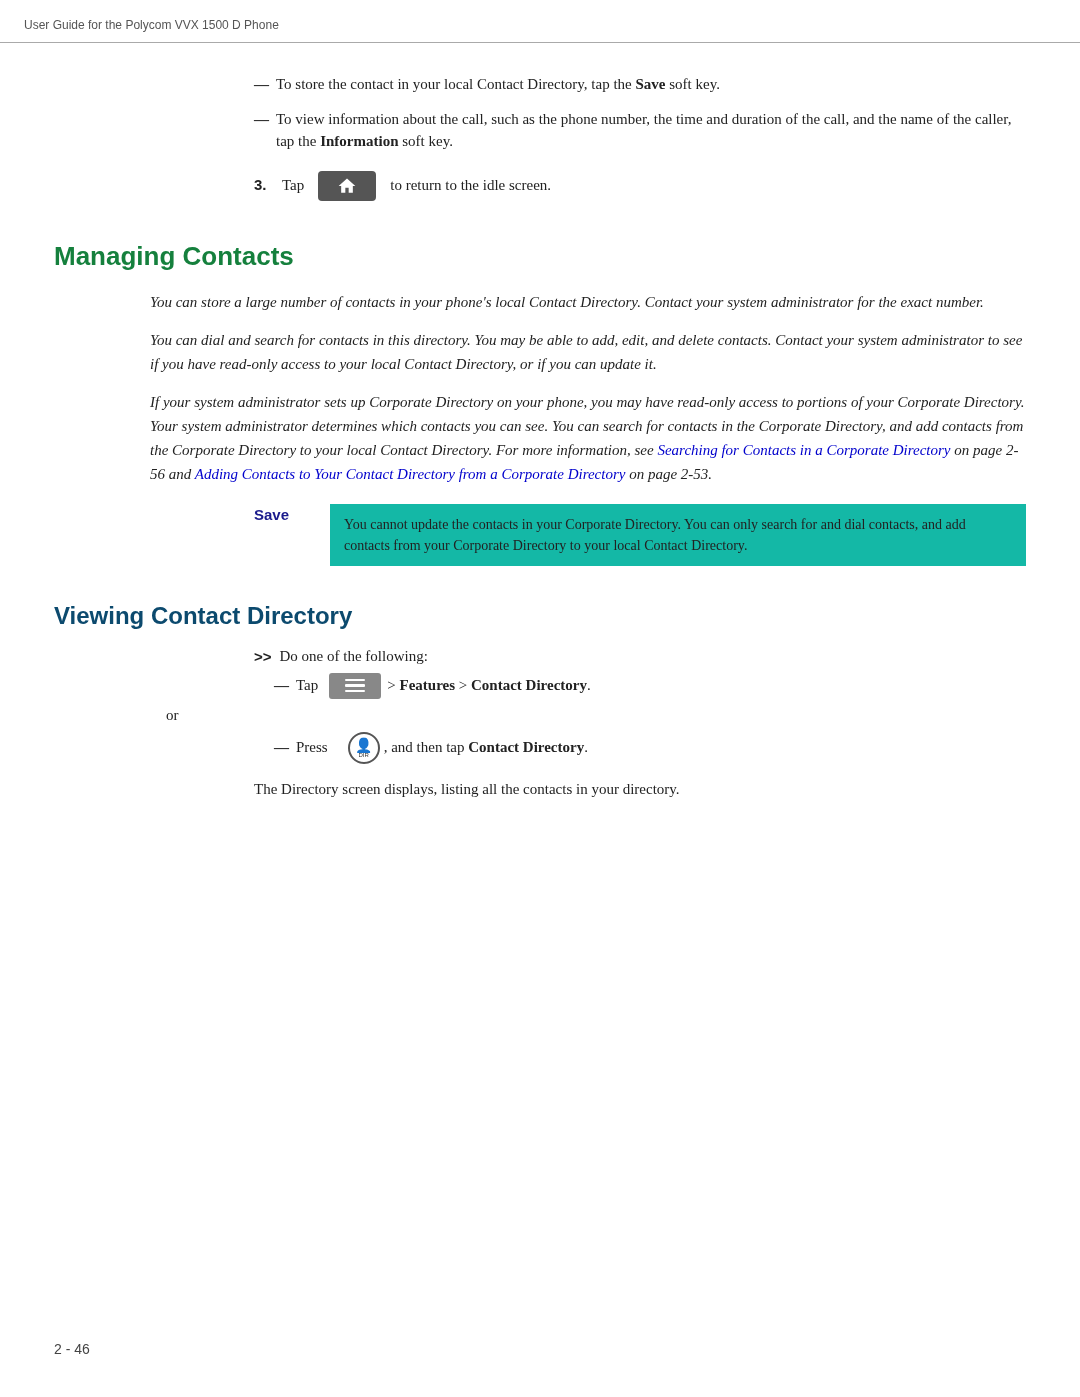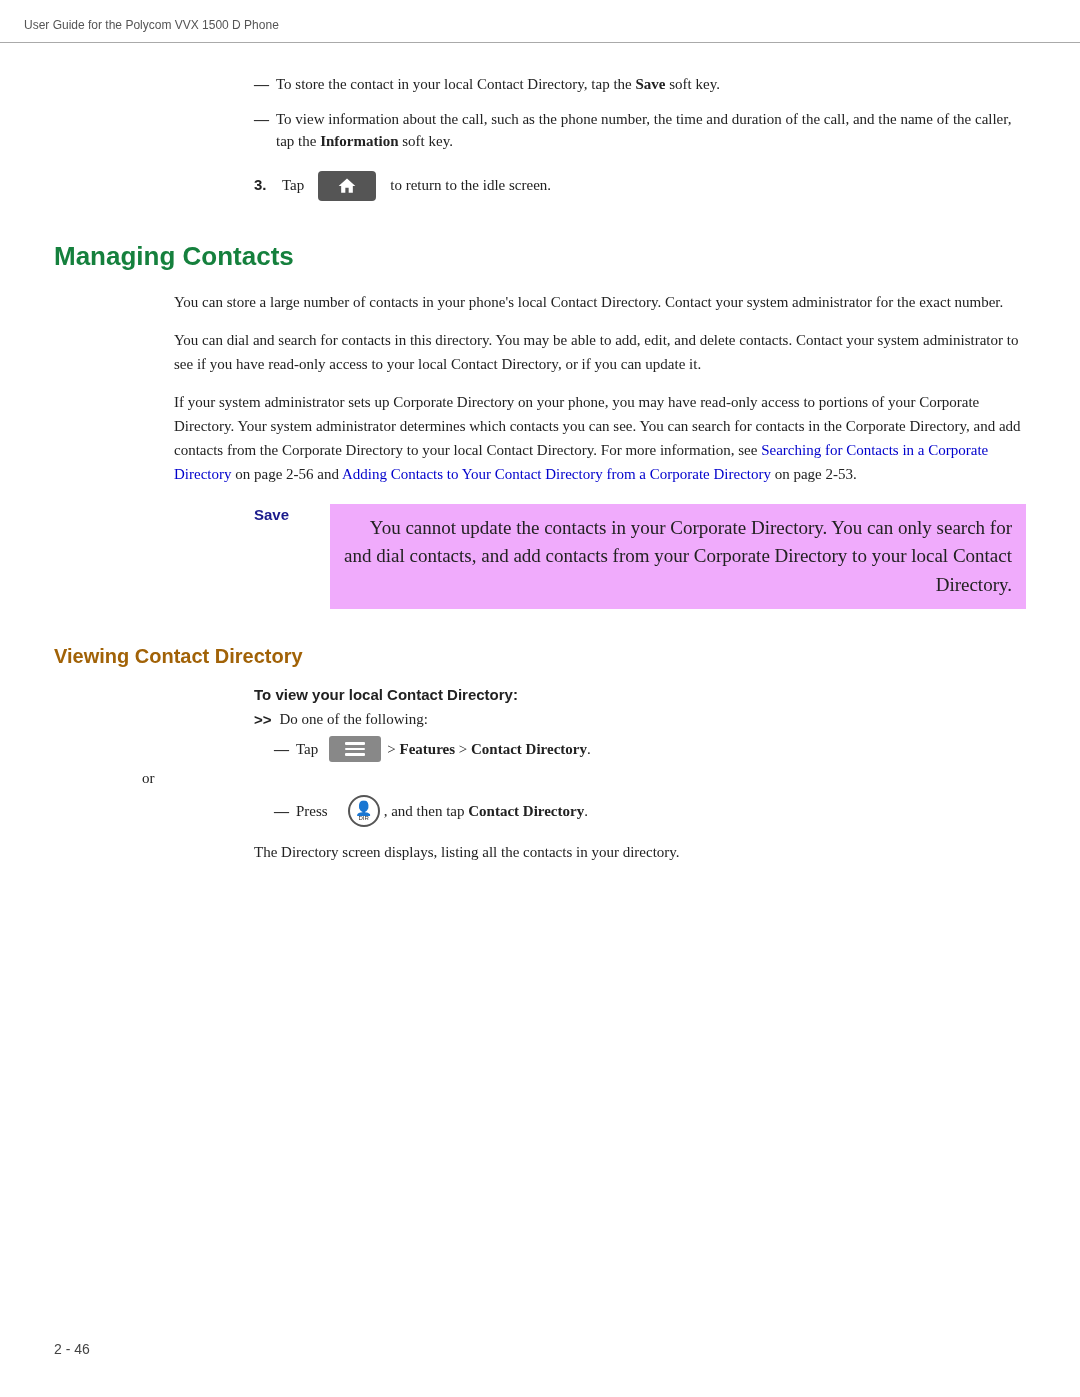--- a/index.html
+++ b/index.html
@@ -71,51 +71,51 @@
     }
     .section-title {
       color: #15803d;
       font-size: 26px;
       font-weight: bold;
       font-family: Arial, sans-serif;
       margin-top: 40px;
       margin-bottom: 18px;
     }
     .body-text {
-      margin-left: 120px;
+      margin-left: 96px;
       line-height: 1.6;
       margin-bottom: 14px;
+      font-style: italic;
     }
     .link-text {
       color: #0000cc;
     }
     .note-box {
       display: flex;
       align-items: flex-start;
       margin: 18px 0 18px 200px;
     }
     .note-label {
       font-weight: bold;
       font-family: Arial, sans-serif;
       color: #1a1a8c;
       min-width: 60px;
       margin-right: 16px;
       margin-top: 2px;
     }
     .note-content {
-      background: #f0abfc;
+      background: #14b8a6;
       padding: 10px 14px;
-      font-size: 19px;
+      font-size: 14px;
       line-height: 1.5;
       flex: 1;
-      text-align: right;
     }
     .subsection-title {
-      color: #a16207;
-      font-size: 20px;
+      color: #0c4a6e;
+      font-size: 24px;
       font-weight: bold;
       font-family: Arial, sans-serif;
       margin-top: 36px;
       margin-bottom: 18px;
     }
     .task-heading {
       font-weight: bold;
       font-family: Arial, sans-serif;
       margin-left: 200px;
       margin-bottom: 8px;
@@ -138,21 +138,21 @@
       display: flex;
       align-items: center;
       margin-bottom: 8px;
       line-height: 1.5;
     }
     .sub-dash {
       min-width: 22px;
       font-weight: bold;
     }
     .or-text {
-      margin-left: 88px;
+      margin-left: 112px;
       margin-bottom: 8px;
       font-style: normal;
     }
     .menu-button-img {
       display: inline-flex;
       align-items: center;
       justify-content: center;
       background: #888;
       border-radius: 3px;
       width: 52px;
@@ -261,21 +261,20 @@
     <span> on page 2-53.</span>
   </p>
 
   <div class="note-box">
     <span class="note-label">Save</span>
     <div class="note-content">You cannot update the contacts in your Corporate Directory. You can only search for and dial contacts, and add contacts from your Corporate Directory to your local Contact Directory.</div>
   </div>
 
   <h3 class="subsection-title">Viewing Contact Directory</h3>
 
-  <p class="task-heading">To view your local Contact Directory:</p>
 
   <div class="do-one">
     <span class="arrow-bullet">&gt;&gt;</span>
     <span>Do one of the following:</span>
   </div>
 
   <div class="sub-bullets">
 
     <div class="sub-bullet">
       <span class="sub-dash">—</span>

